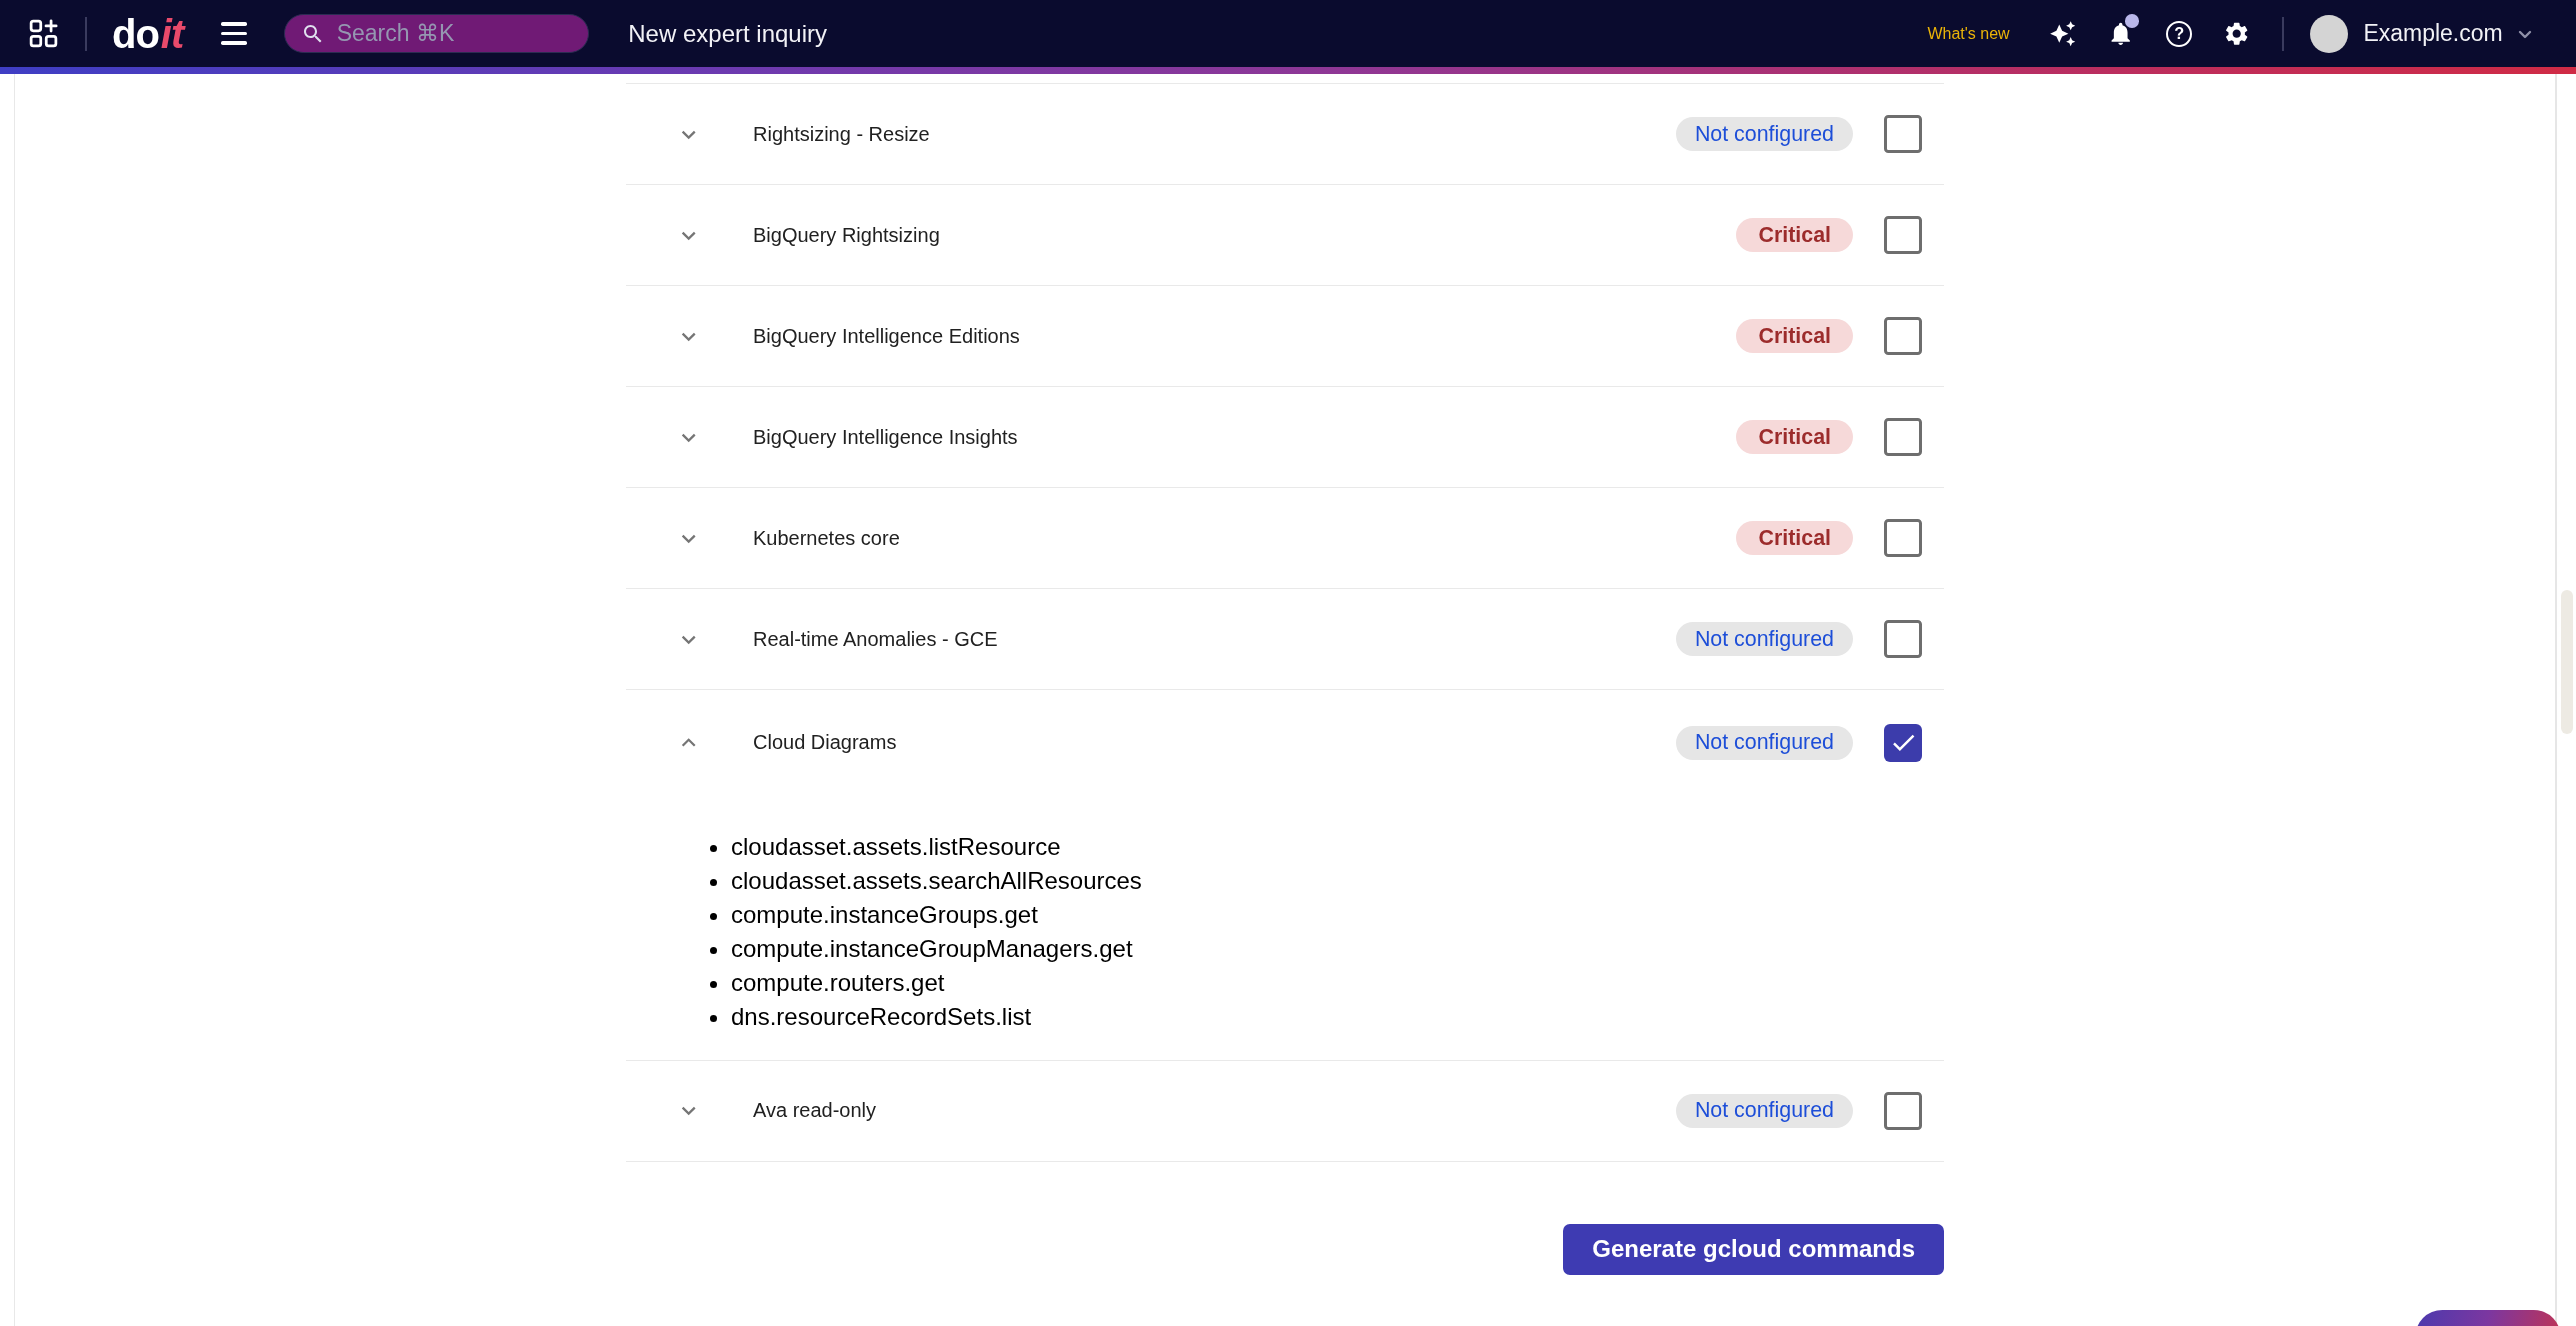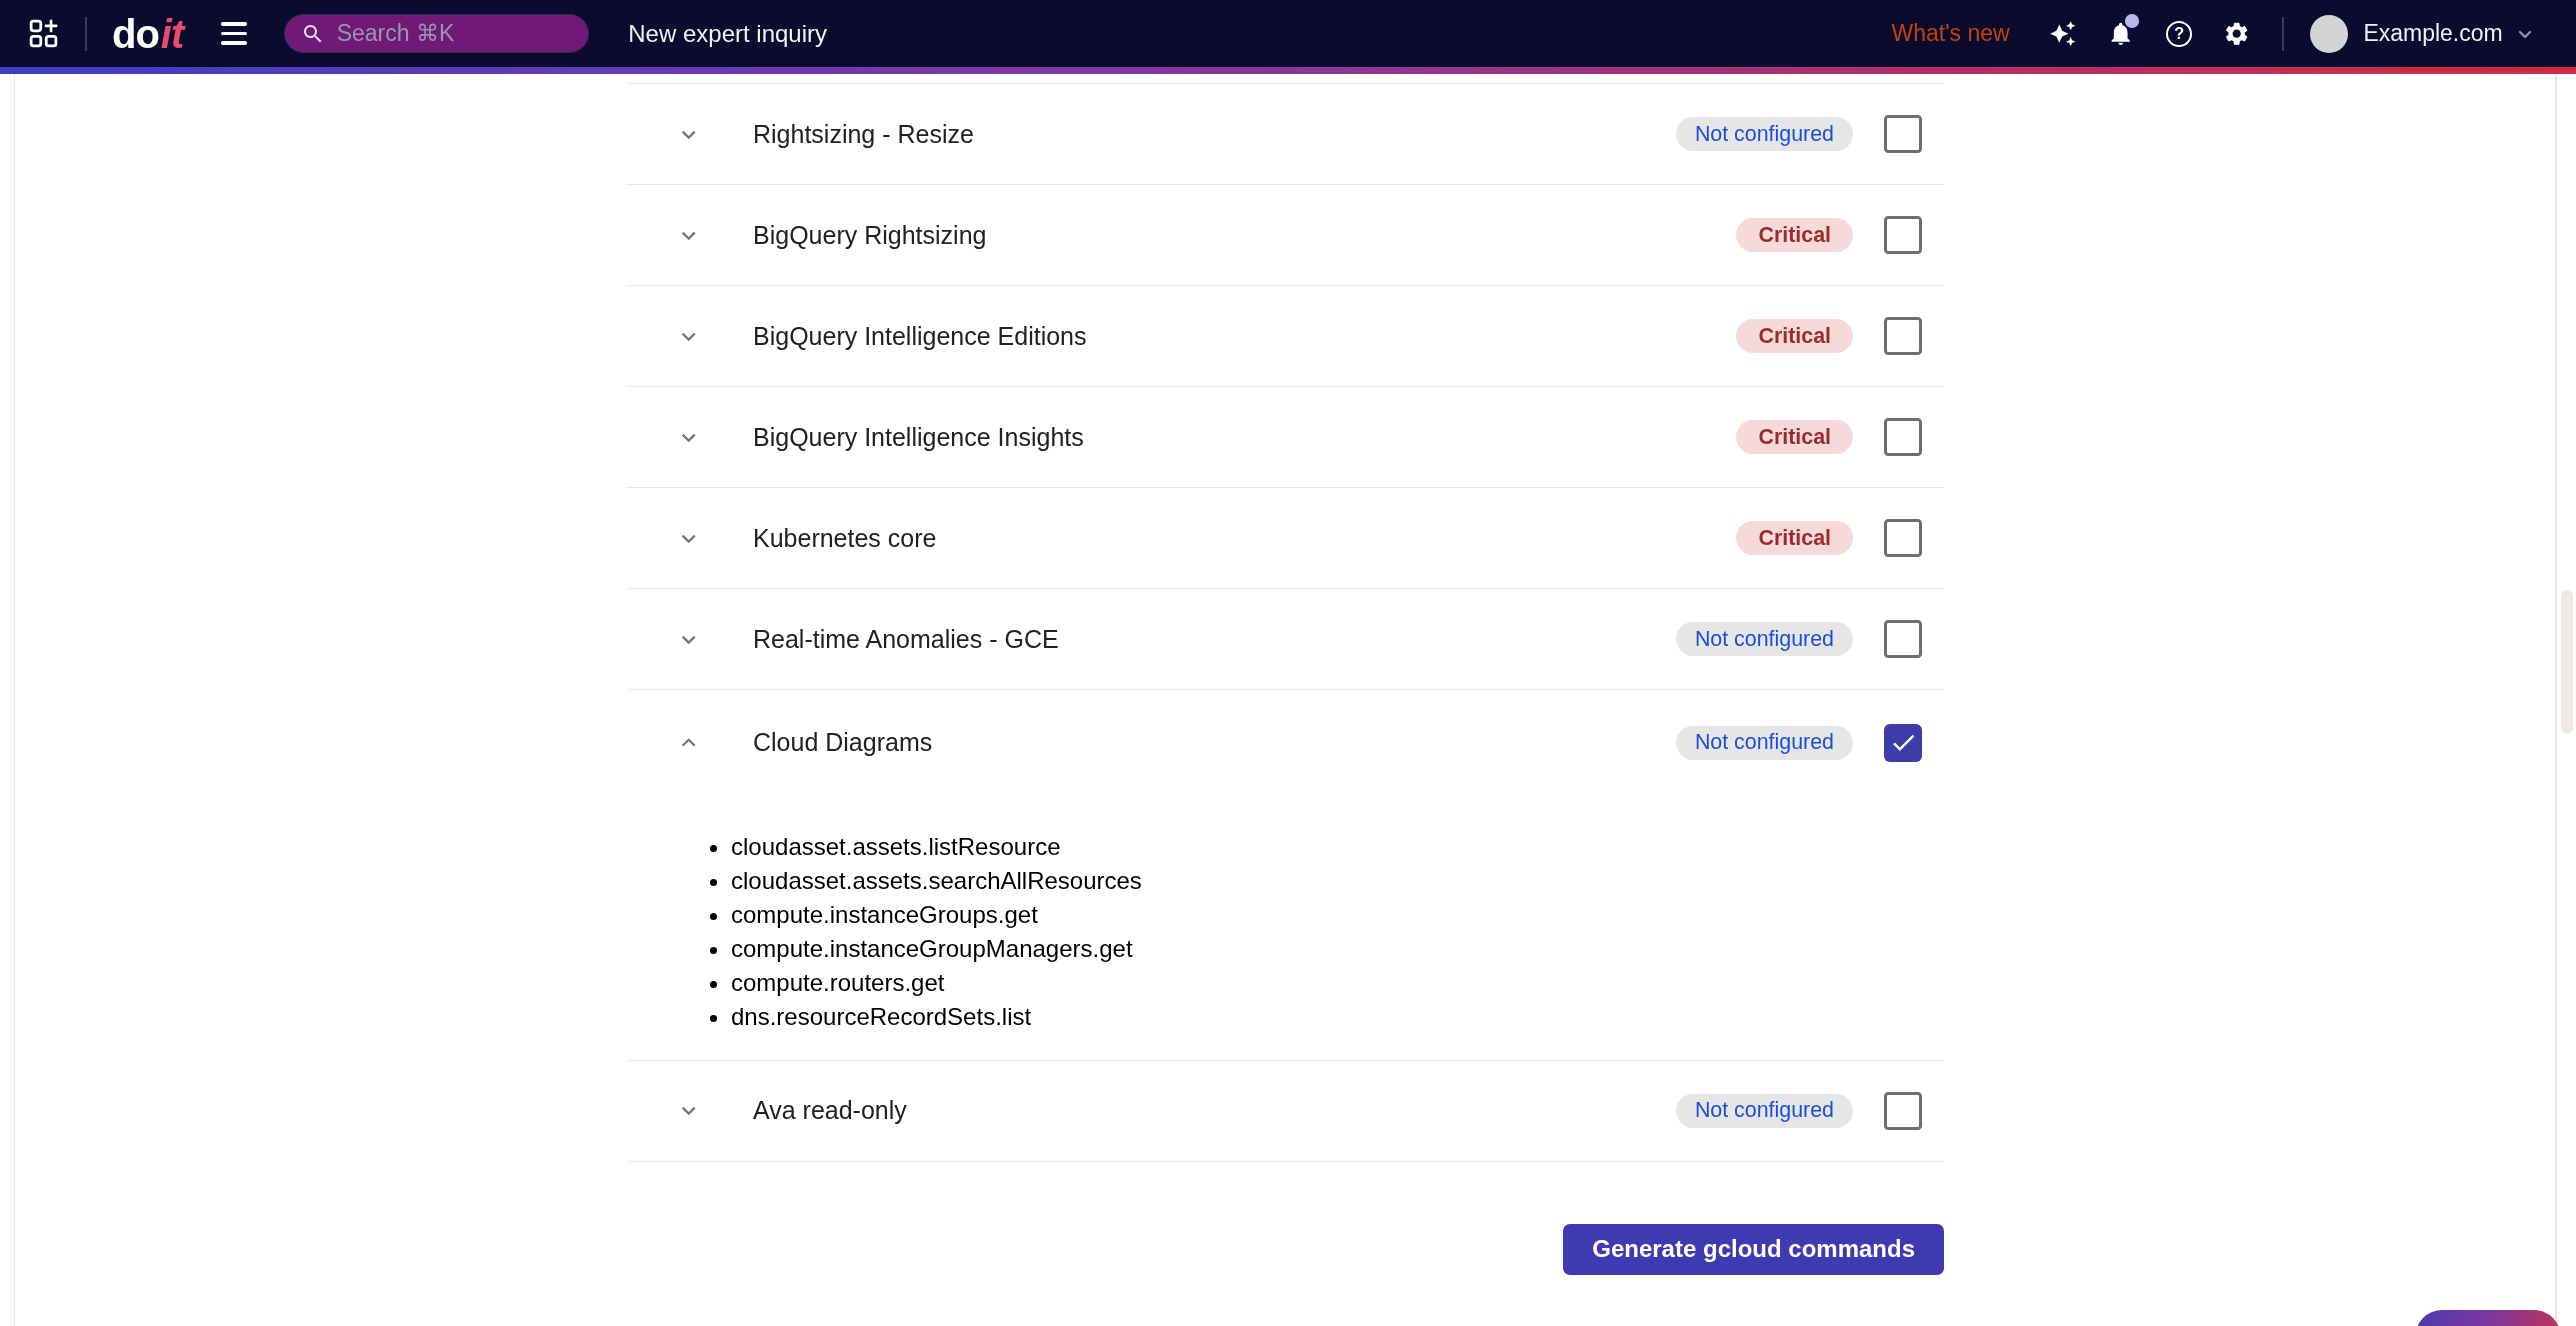--- a/index.html
+++ b/index.html
@@ -20,21 +20,21 @@
   .hamburger span { display: block; width: 26px; height: 3.4px; background: #ffffff; border-radius: 1.7px; }
   .search-pill { margin-left: 34px; width: 305px; height: 39px; background: #701a75;
     border: 0.9px solid #2b2c52; border-radius: 20px; display: flex; align-items: center; padding: 0 15.4px; }
   .search-pill svg { flex: 0 0 auto; }
   .search-pill input { background: transparent; border: none; outline: none; color: #c7c8da;
     font-size: 23px; margin-left: 12px; width: 223px; font-family: inherit; }
   .search-pill input::placeholder { color: #9597b1; opacity: 1; }
   .page-title { margin-left: 39px; font-size: 24px; font-weight: 400; color: #f2f2f6; }
 
   .nav-right { margin-left: auto; display: flex; align-items: center; }
-  .whats-new { font-size: 23px; color: #c2410c; cursor: pointer; margin-right: 39px; }
+  .whats-new { font-size: 16px; color: #eab308; cursor: pointer; margin-right: 39px; }
   .nav-icon { width: 29px; height: 29px; display: flex; align-items: center; justify-content: center;
     cursor: pointer; margin-right: 29px; position: relative; }
   .bell-dot { position: absolute; top: -5.1px; right: -3.4px; width: 13.7px; height: 13.7px;
     border-radius: 50%; background: #b9b7ea; }
   .help-circle { width: 26px; height: 26px; border: 2.1px solid #ffffff; border-radius: 50%;
     display: flex; align-items: center; justify-content: center; font-size: 16.3px; font-weight: 700; color: #fff; }
   .nav-vdivider2 { width: 1.7px; height: 34px; background: #3a3b5e; margin: 0 26px 0 1.7px; }
   .avatar { width: 38px; height: 38px; border-radius: 50%; background: #d4d4d4; margin-right: 15.4px; cursor: pointer; }
   .account-name { font-size: 23px; color: #f2f2f6; cursor: pointer; }
   .account-chevron { margin-left: 10.3px; display: flex; align-items: center; cursor: pointer; }
@@ -49,21 +49,21 @@
     background: #edeae3; border-radius: 6px; }
 
   
   .content { margin: 9.4px 0 0 626px; width: 1318px; border-top: 1.7px solid #e9e9e9; }
   .row { height: 101px; display: flex; align-items: center; border-bottom: 1.7px solid #e9e9e9;
     padding: 0 22px 0 48px; cursor: pointer; }
   .row.expanded-row { height: 105px; border-bottom: none; }
   .chevron-expand { width: 29px; height: 29px; display: flex; align-items: center; justify-content: center; }
   .chevron-expand svg { transition: transform .1s; }
   .row[data-expanded="true"] .chevron-expand svg { transform: rotate(180deg); }
-  .row-label { margin-left: 50px; font-size: 25px; color: #212121; }
+  .row-label { margin-left: 50px; font-size: 20px; color: #212121; }
   .row-spacer { flex: 1; }
   .badge { height: 34px; border-radius: 17px; display: flex; align-items: center; padding: 0 19px;
     font-size: 21.4px; white-space: nowrap; }
   .badge[data-severity="neutral"] { background: #e6e6e6; color: #1d4ed8; font-weight: 400; }
   .badge[data-severity="critical"] { background: #f6d9d9; color: #9c2c2c; font-weight: 700; padding: 0 22px; }
   .checkbox { width: 38px; height: 38px; margin-left: 31px; border: 3.4px solid #6e6e6e; border-radius: 4.3px;
     background: #fff; display: flex; align-items: center; justify-content: center; cursor: pointer; flex: 0 0 auto; }
   .checkbox svg { display: none; }
   .checkbox[data-checked="true"] { border: none; background: #3c3cab; border-radius: 6px; }
   .checkbox[data-checked="true"] svg { display: block; }

